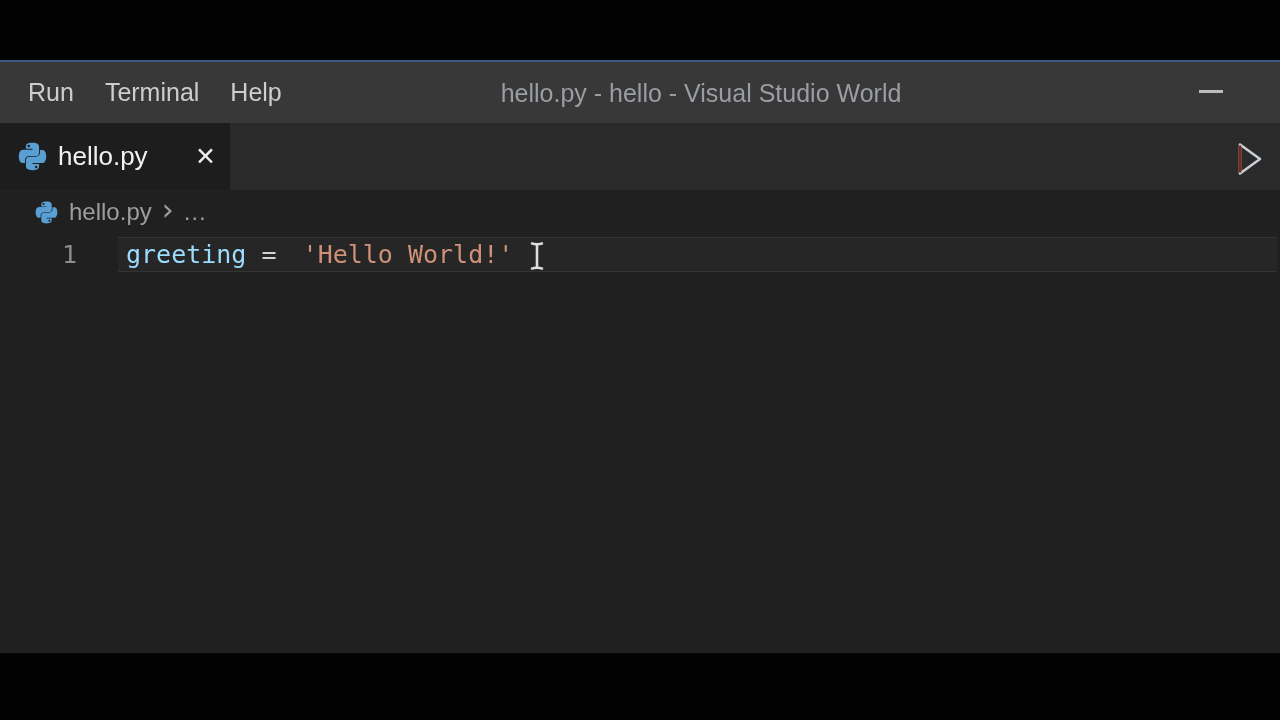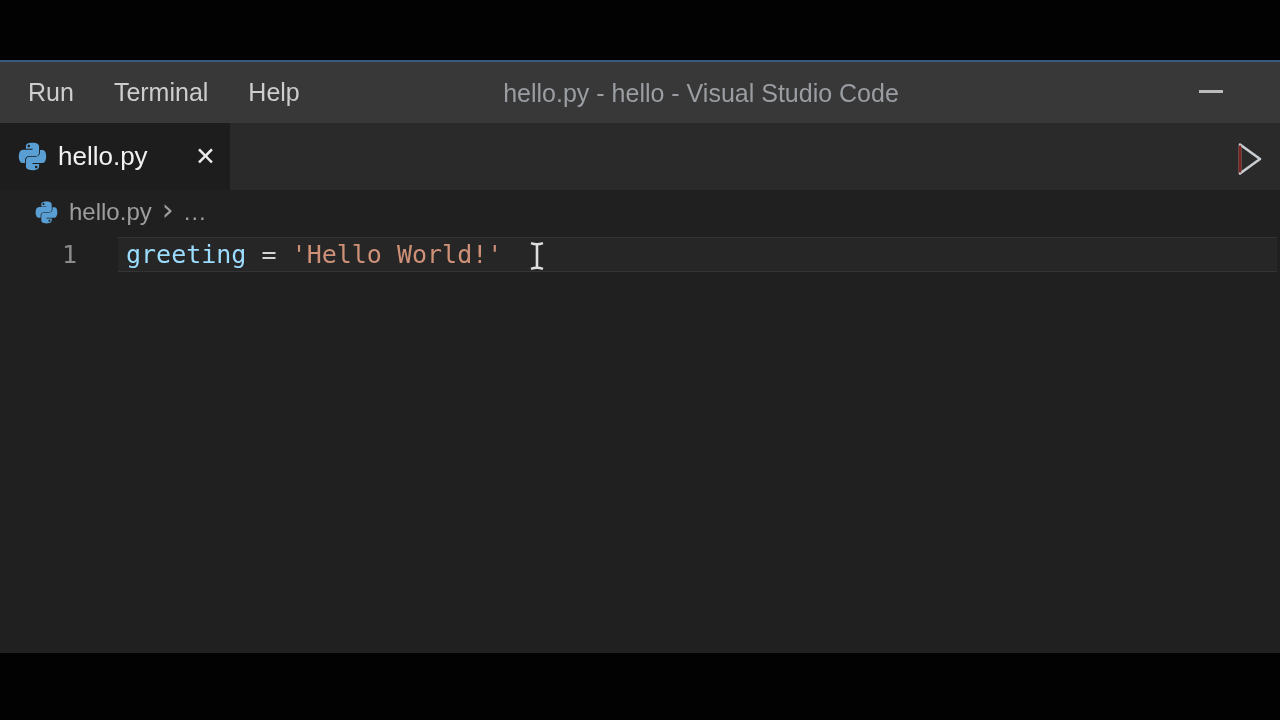--- a/index.html
+++ b/index.html
@@ -13,21 +13,21 @@
   
   .bar-top    { position:absolute; left:0; top:0;    width:1280px; height:60px;  background:#020202; }
   .bar-bottom { position:absolute; left:0; top:653px; width:1280px; height:67px; background:#020202; }
 
   
   .titlebar {
     position:absolute; left:0; top:60px; width:1280px; height:63px;
     background:var(--titlebar-bg,#383838);
     border-top:2px solid var(--accent-top-border,#3a5880);
   }
-  .menu { position:absolute; left:28px; top:0; height:100%; display:flex; align-items:center; column-gap:40px; }
+  .menu { position:absolute; left:28px; top:0; height:100%; display:flex; align-items:center; column-gap:31px; }
   .menu-item { font-size:25px; color:#cdcdcd; white-space:nowrap; }
   .window-title {
     position:absolute; left:701px; top:50%; transform:translate(-50%,-50%);
     font-size:25px; color:#9a9da2; white-space:nowrap;
   }
   .minimize-btn { position:absolute; right:47px; top:12px; width:44px; height:38px; }
   .minimize-glyph { position:absolute; left:10px; top:16px; width:24px; height:3px; background:#bcbcbc; }
 
   
   .tabbar { position:absolute; left:0; top:123px; width:1280px; height:67px; background:var(--tabbar-bg,#2a2a2a); }
@@ -56,38 +56,38 @@
   .gutter-line-number {
     position:absolute; left:55px; top:47px; width:22px; height:35px; line-height:35px;
     font-family:"DejaVu Sans Mono", monospace; font-size:25px; color:#8c8c8c; text-align:right;
   }
   .code-line {
     position:absolute; left:126px; top:47px; height:35px; line-height:35px;
     font-family:"DejaVu Sans Mono", monospace; font-size:25px; white-space:pre;
   }
   .tok-variable { color:var(--token-variable,#9cdcfe);text-align:right; }
   .tok-operator { color:var(--token-operator,#d4d4d4); }
-  .tok-string   { color:var(--token-string,#ce9178); }
+  .tok-string   { color:var(--token-string,#ce9178);margin-left:11px; }
 
   .ibeam-cursor { position:absolute; left:526px; top:51px; width:22px; height:30px; }
 </style>
 </head>
 <body>
 
 <div class="stage">
 
   <div class="bar-top"></div>
 
   <div class="titlebar">
     <div class="menu">
       <span class="menu-item">Run</span>
       <span class="menu-item">Terminal</span>
       <span class="menu-item">Help</span>
     </div>
-    <div class="window-title">hello.py - hello - Visual Studio Code</div>
+    <div class="window-title">hello.py - hello - Visual Studio World</div>
     <div class="minimize-btn">
       <span class="minimize-glyph"></span>
     </div>
   </div>
 
   <div class="tabbar">
     <div class="tab">
       <span style="display:inline-flex;">
         <svg width="29" height="29" viewBox="0 0 128 128" aria-hidden="true">
           <path fill="var(--python-icon-blue,#5a9fd4)" d="M49.33 62h29.159C86.606 62 93 55.132 93 46.981V19.183c0-7.912-6.632-13.856-14.555-15.176-5.014-.835-10.195-1.215-15.187-1.191-4.99.023-9.612.448-13.805 1.191C37.098 6.188 35 10.758 35 19.183V30h29v4H23.776c-8.484 0-15.914 5.108-18.237 14.811-2.681 11.12-2.8 18.063 0 29.675C7.614 87.227 12.569 93 21.054 93H31V79.952C31 70.315 39.428 62 49.33 62zm-1.838-39.11c-3.026 0-5.478-2.479-5.478-5.545 0-3.079 2.451-5.581 5.478-5.581 3.015 0 5.479 2.502 5.479 5.581-.001 3.066-2.465 5.545-5.479 5.545z"></path>

